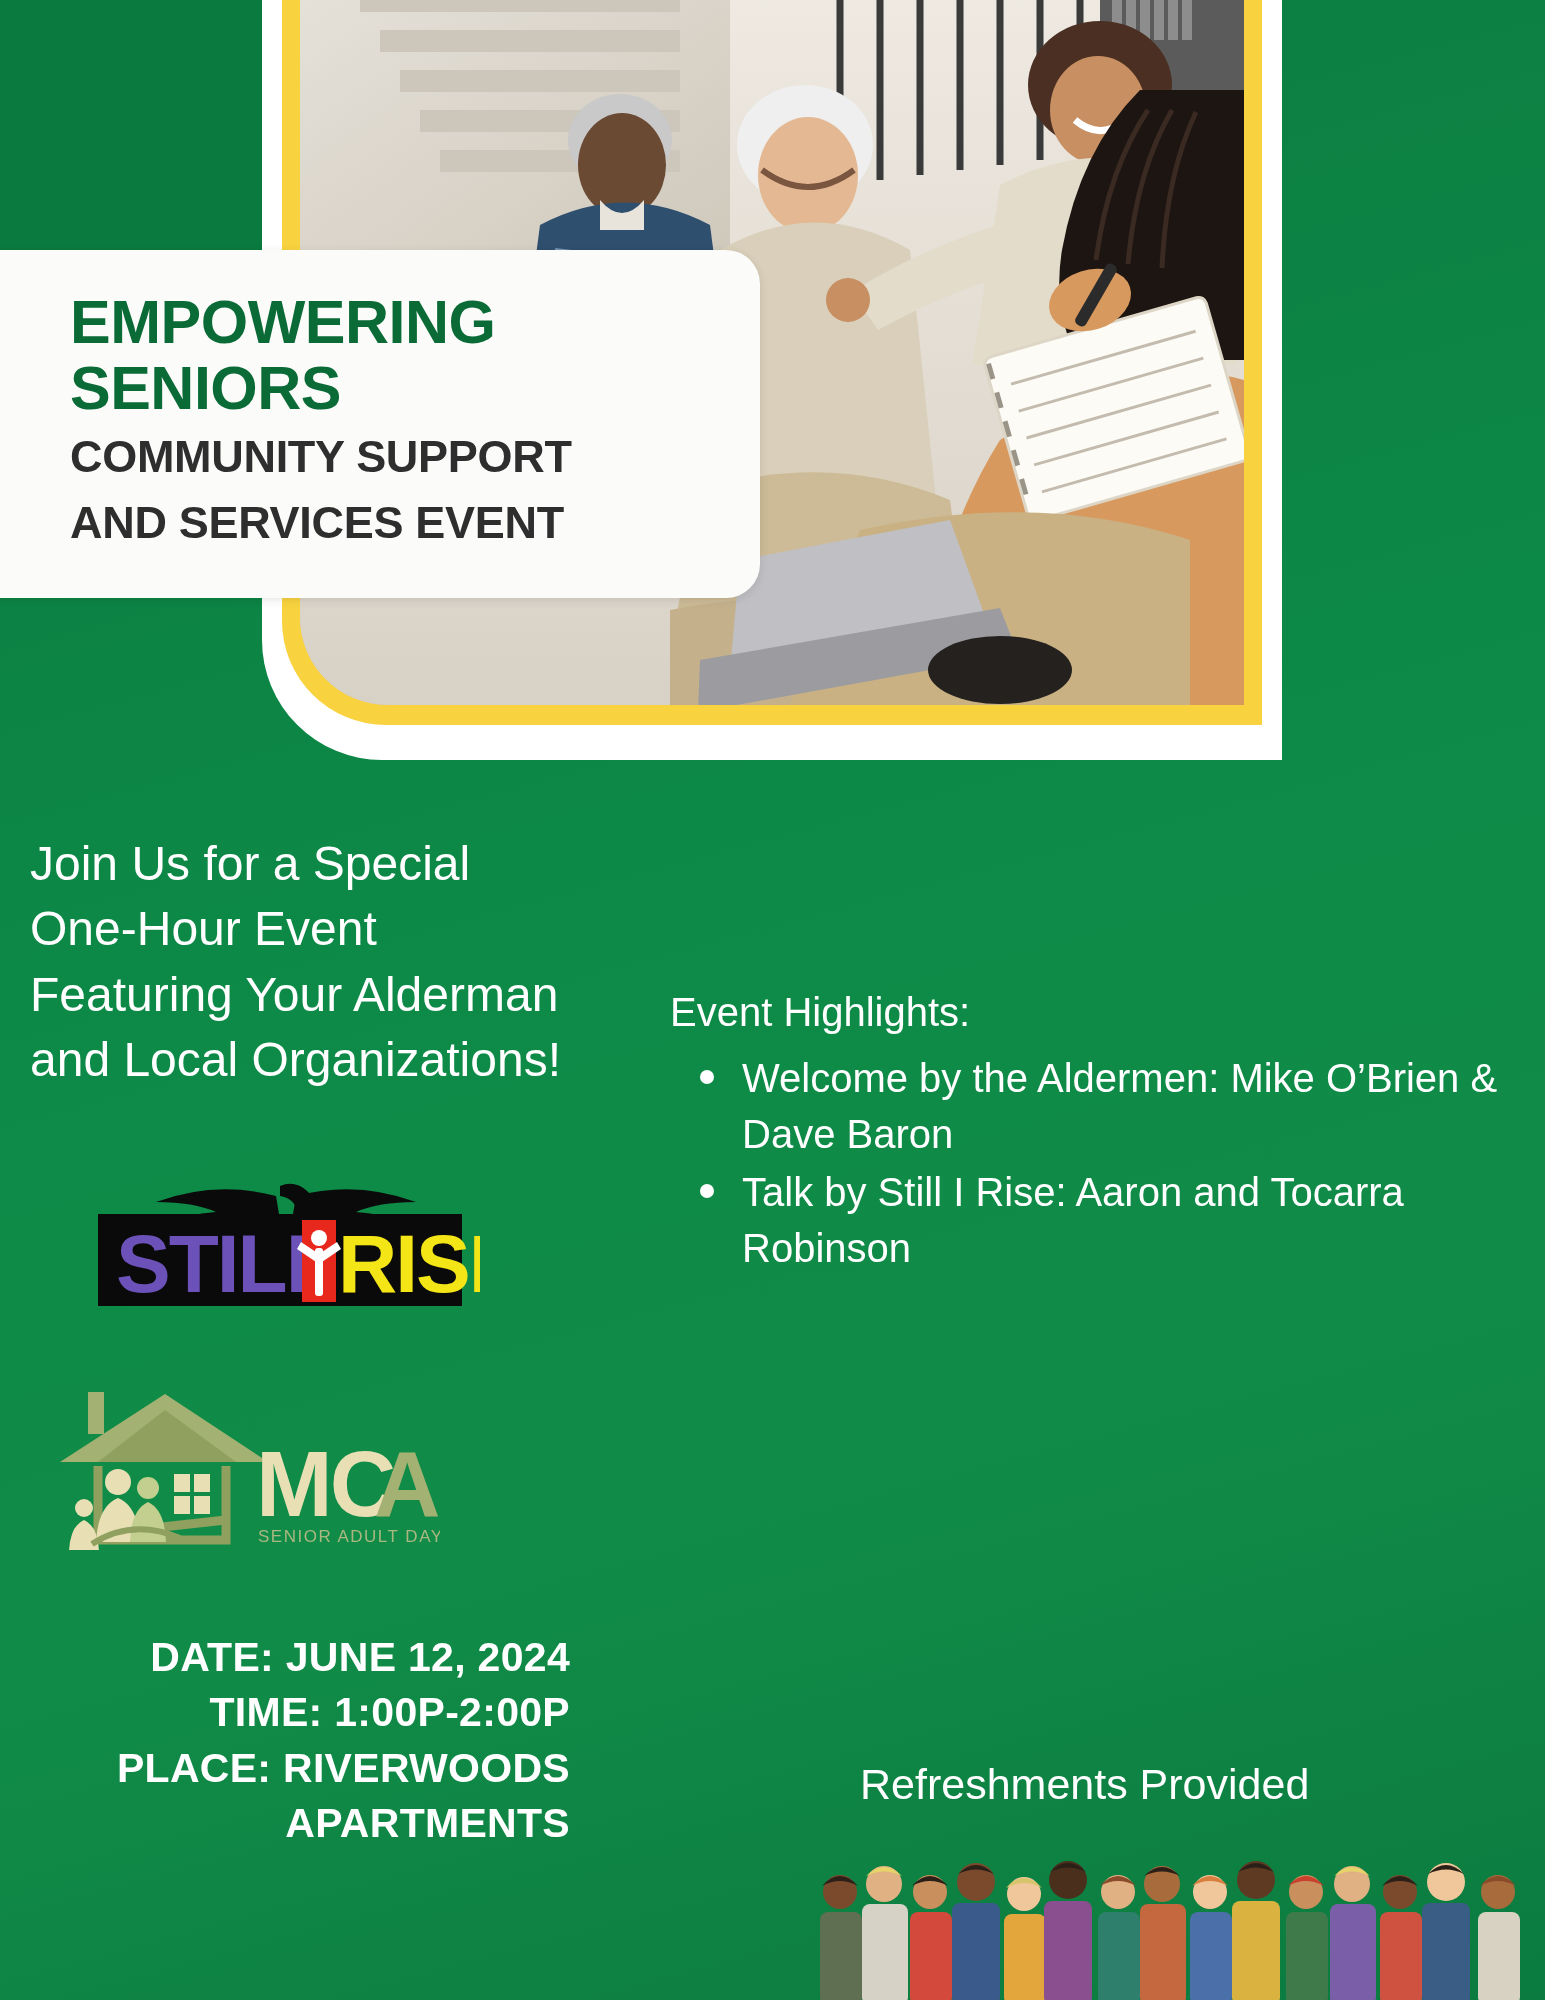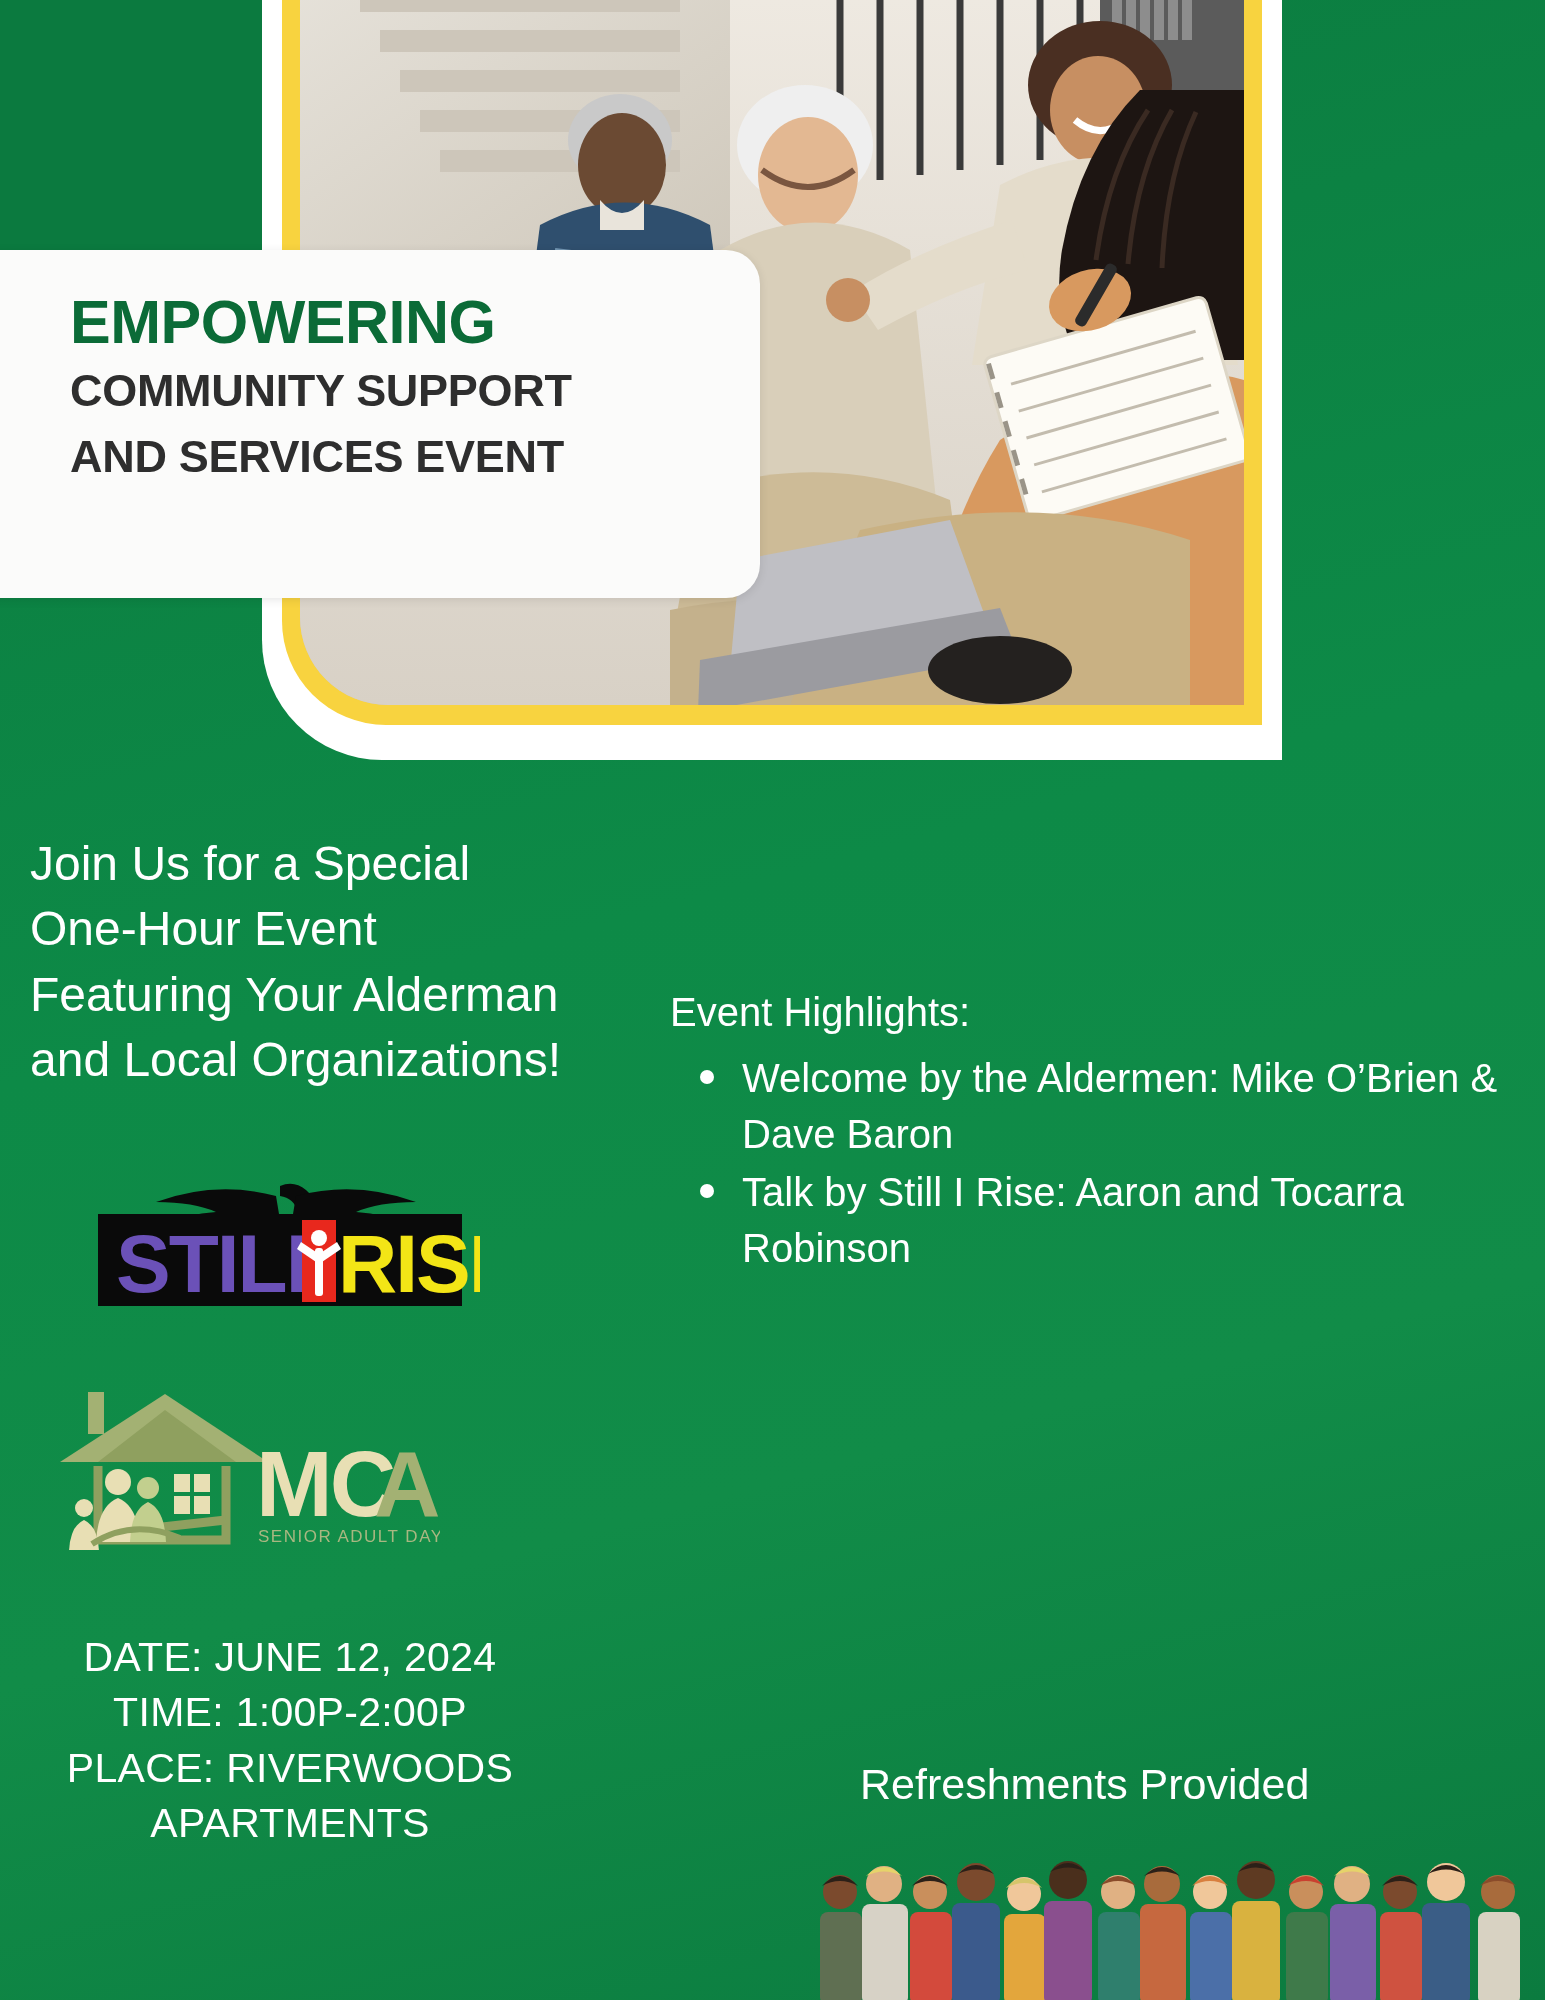--- a/index.html
+++ b/index.html
@@ -68,21 +68,21 @@
   .sir{position:absolute;left:80px;top:1180px;width:400px;height:135px;}
   .sir svg{display:block;width:100%;height:100%;}
 
   
   .mca{position:absolute;left:40px;top:1370px;width:400px;height:180px;}
   .mca svg{display:block;width:100%;height:100%;}
 
   
   .dtp{
     position:absolute;left:10px;top:1630px;width:560px;
-    text-align:center;color:#fff;font-weight:normal;font-size:41px;line-height:1.35;
+    text-align:right;color:#fff;font-weight:bold;font-size:41px;line-height:1.35;
     letter-spacing:0.3px;
   }
 
   
   .eh-title{
     position:absolute;left:670px;top:990px;
     color:#fff;font-size:40px;font-weight:400;
   }
   .bullets{
     position:absolute;left:700px;top:1050px;width:790px;
@@ -237,20 +237,21 @@
         <path d="M400 690 l300 -52 18 46 -320 58z" fill="#9b9ba0"></path>
       </g>
 
       <ellipse cx="700" cy="700" rx="72" ry="34" fill="#24211f"></ellipse>
     </svg>
   </div>
 
   <div class="title-card">
     <div class="title-inner">
       <div class="t-green">EMPOWERING</div>
+      <div class="t-green">SENIORS</div>
       <div class="t-dark">COMMUNITY SUPPORT</div>
       <div class="t-dark" style="margin-top:16px">AND SERVICES EVENT</div>
     </div>
   </div>
 
   <div class="intro">Join Us for a Special One-Hour Event Featuring Your Alderman and Local Organizations!</div>
 
   <div class="sir">
     <svg viewBox="0 0 400 135" aria-hidden="true">
 

